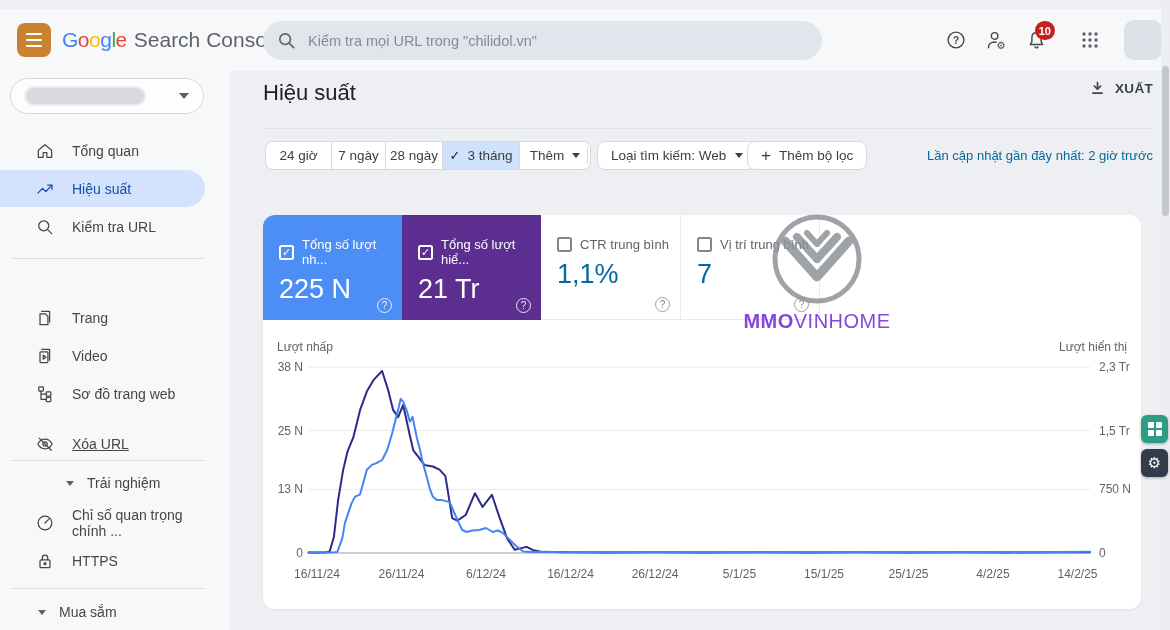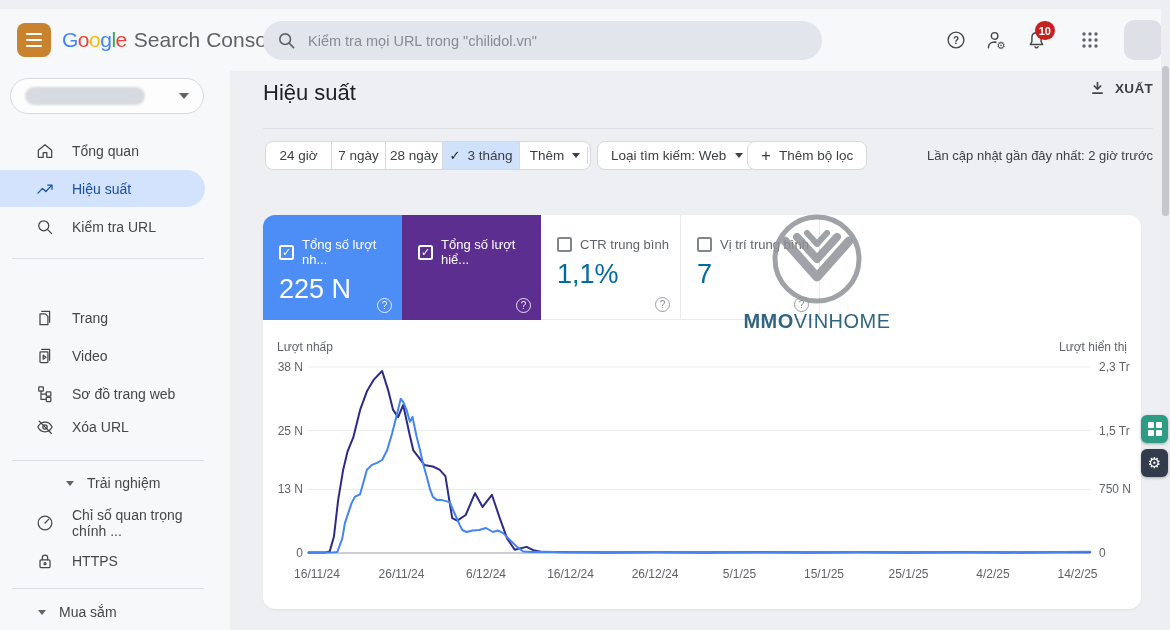--- a/index.html
+++ b/index.html
@@ -61,21 +61,21 @@
   .seg.sel { background:#cfe1fb; gap:7px; }
   .seg .chk { font-size:13px; color:#202124; }
   .seg .dcaret { width:0; height:0; border-left:4.5px solid transparent; border-right:4.5px solid transparent;
     border-top:5.5px solid #3c4043; margin-left:8px; }
   .vline { position:absolute; left:587px; top:147px; width:1px; height:17px; background:#d5d9dd; z-index:5; }
   .pill-btn { position:absolute; top:141px; height:29px; border:1px solid #d5d9dd; border-radius:8px; background:#fff;
     display:flex; align-items:center; padding:0 13px; font-size:13.5px; color:#3c4043; cursor:pointer; z-index:5; white-space:nowrap; }
   .pill-btn .dcaret { width:0; height:0; border-left:4.5px solid transparent; border-right:4.5px solid transparent;
     border-top:5.5px solid #3c4043; margin-left:9px; }
   .pill-btn .plus { font-size:17px; margin-right:8px; color:#3c4043; font-weight:400; }
-  .last-updated { position:absolute; right:17px; top:148px; font-size:13px; color:#404040; z-index:5; }
+  .last-updated { position:absolute; right:17px; top:148px; font-size:13px; color:#0369a1; z-index:5; }
 
   
   .panel { position:absolute; left:263px; top:215px; width:878px; height:394px; background:#fff;
     border-radius:12px; box-shadow:0 1px 2px rgba(60,64,67,.08); z-index:4; }
   .cards-row { position:absolute; left:0; top:0; width:878px; height:105px; display:flex; z-index:2; }
   .mcard { position:relative; height:105px; padding:22px 0 0 16px; cursor:pointer; }
   .mcard .mlabel { display:flex; align-items:center; gap:8px; font-size:13px; }
   .mcard .mvalue { font-size:27px; margin-top:7px; }
   .mcard .qhelp { position:absolute; right:10px; bottom:7px; width:15px; height:15px; border-radius:50%;
     display:flex; align-items:center; justify-content:center; font-size:10px; }
@@ -89,21 +89,21 @@
   .mcard.c1 .cbx, .mcard.c2 .cbx { border:2px solid #fff; color:#fff; }
   .mcard.c3 .cbx, .mcard.c4 .cbx { border:2px solid #80868b; color:transparent; }
   .mcard.c3 .mvalue, .mcard.c4 .mvalue { color:#0369a1; }
   #perf-chart { position:absolute; left:0; top:0; z-index:1; }
   #perf-chart text { font-family:"Liberation Sans","DejaVu Sans",sans-serif; }
 
   
   .watermark { position:absolute; left:737px; top:207px; width:160px; height:130px; z-index:6;
     pointer-events:none; opacity:.85; }
   .wm-text { position:absolute; left:0; top:103px; width:160px; text-align:center; font-size:20px;
-    color:#0c4a6e; letter-spacing:0.5px; }
+    color:#6d28d9; letter-spacing:0.5px; }
   .wm-text b { font-weight:700; }
 
   
   .scrollbar { position:absolute; right:0; top:0; width:9px; height:630px; background:#eceef1; z-index:30; }
   .scroll-thumb { position:absolute; right:1px; top:66px; width:7px; height:150px; border-radius:4px; background:#c4c8cc; }
   .float-btn { position:absolute; width:27px; height:28px; border-radius:6px; z-index:35; cursor:pointer;
     display:flex; align-items:center; justify-content:center; box-shadow:0 1px 3px rgba(0,0,0,.3); }
   .float-green { left:1141px; top:415px; background:#2e9c85; }
   .float-green .sq { display:grid; grid-template-columns:6px 6px; grid-template-rows:6px 6px; gap:2px; }
   .float-green .sq i { background:#fff; border-radius:1px; }
@@ -235,21 +235,21 @@
         <svg class="oicon" width="20" height="20" viewBox="0 0 24 24">
           <rect x="4.5" y="3.5" width="5.5" height="5" rx="0.8"></rect>
           <rect x="13.5" y="9.5" width="5.5" height="5" rx="0.8"></rect>
           <rect x="13.5" y="16" width="5.5" height="5" rx="0.8"></rect>
           <path d="M7.2 8.5 V12 H13.5 M7.2 12 V18.5 H13.5"></path>
         </svg>
       </span>
       <span>Sơ đồ trang web</span>
     </div>
 
-    <div class="nav-item" style="top:346px;">
+    <div class="nav-item" style="top:363px;text-decoration:underline;">
       <span class="nicon">
         <svg class="oicon" width="20" height="20" viewBox="0 0 24 24">
           <path d="M3.5 12 C5.5 8 8.5 6.2 12 6.2 C15.5 6.2 18.5 8 20.5 12 C18.5 16 15.5 17.8 12 17.8 C8.5 17.8 5.5 16 3.5 12 Z"></path>
           <circle cx="12" cy="12" r="2.6"></circle>
           <line x1="5" y1="5" x2="19.5" y2="19.5"></line>
         </svg>
       </span>
       <span>Xóa URL</span>
     </div>
 
@@ -367,20 +367,21 @@
           <span>Tổng số lượt nh...</span>
         </div>
         <div class="mvalue">225 N</div>
         <div class="qhelp">?</div>
       </div>
       <div class="mcard c2">
         <div class="mlabel">
           <span class="cbx">✓</span>
           <span>Tổng số lượt hiể...</span>
         </div>
+        <div class="mvalue">21 Tr</div>
         <div class="qhelp">?</div>
       </div>
       <div class="mcard c3">
         <div class="mlabel">
           <span class="cbx"></span>
           <span>CTR trung bình</span>
         </div>
         <div class="mvalue">1,1%</div>
         <div class="qhelp">?</div>
       </div>

